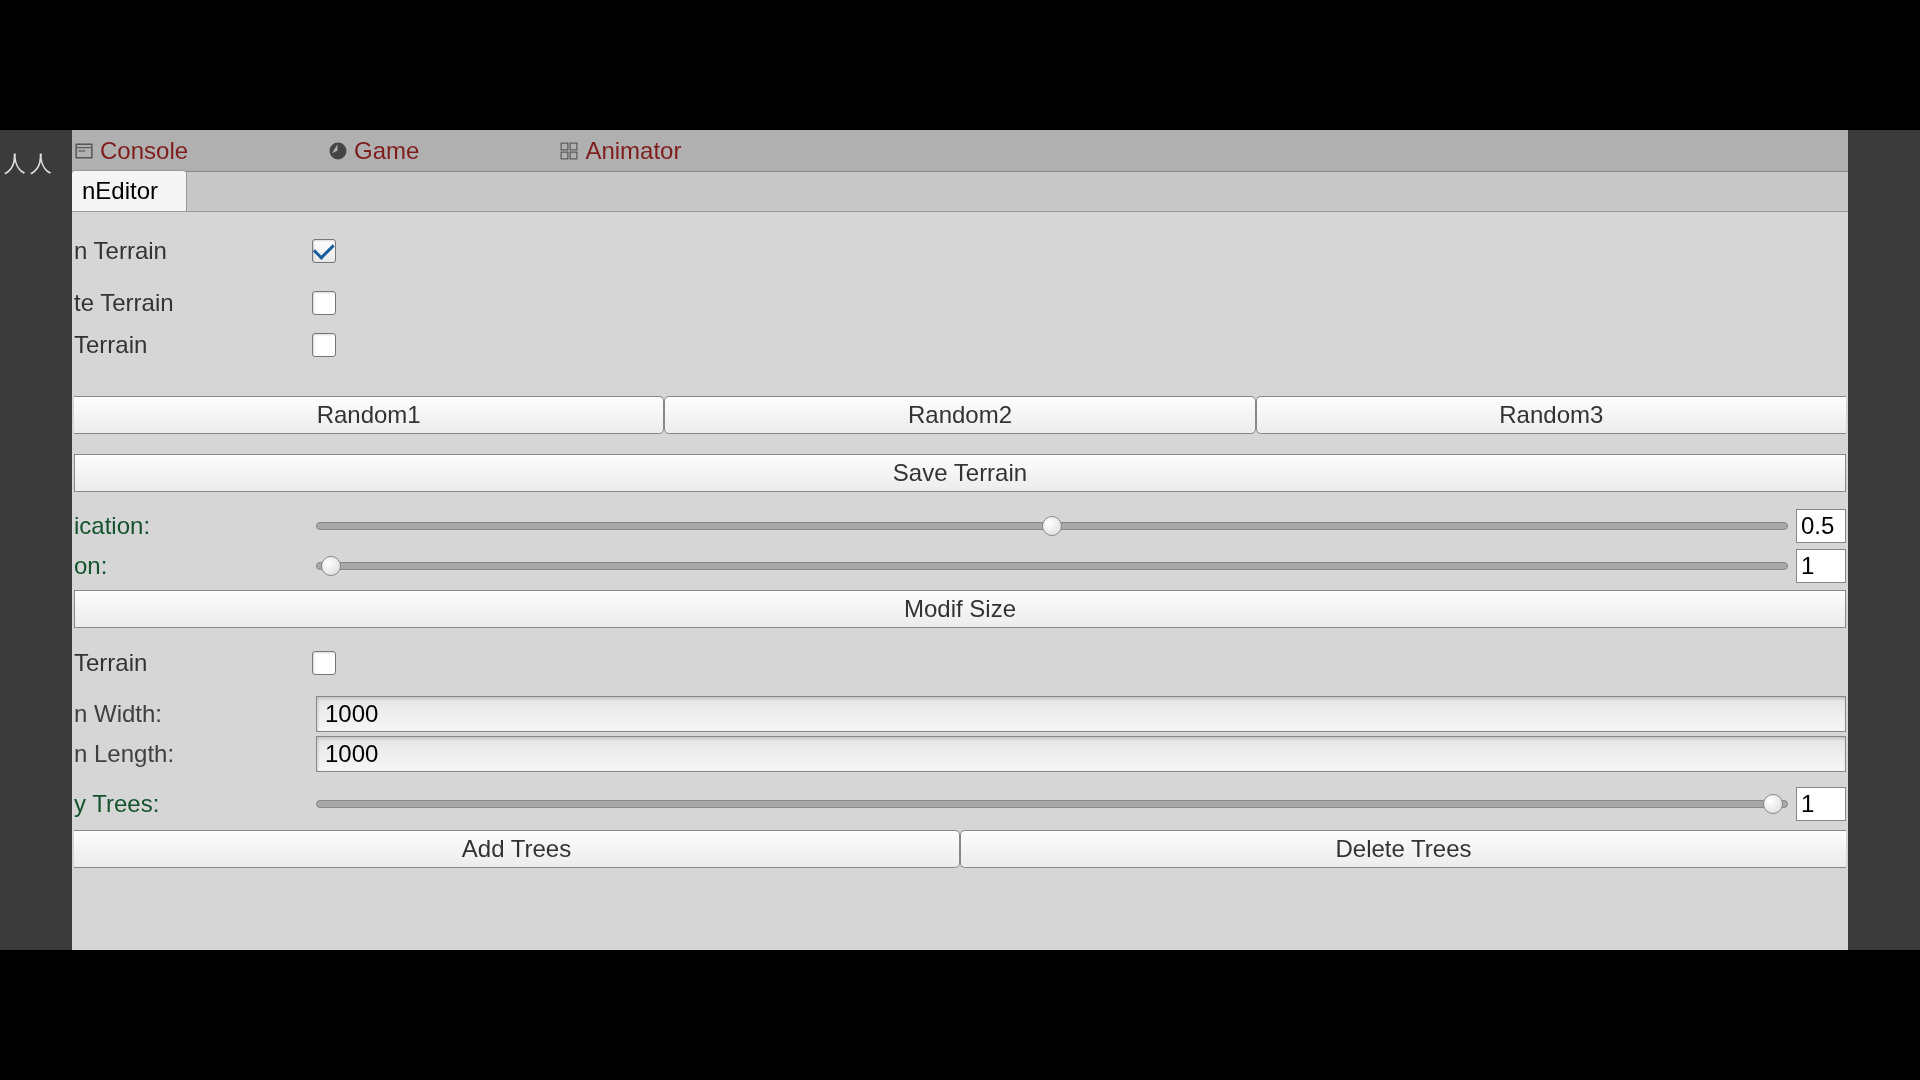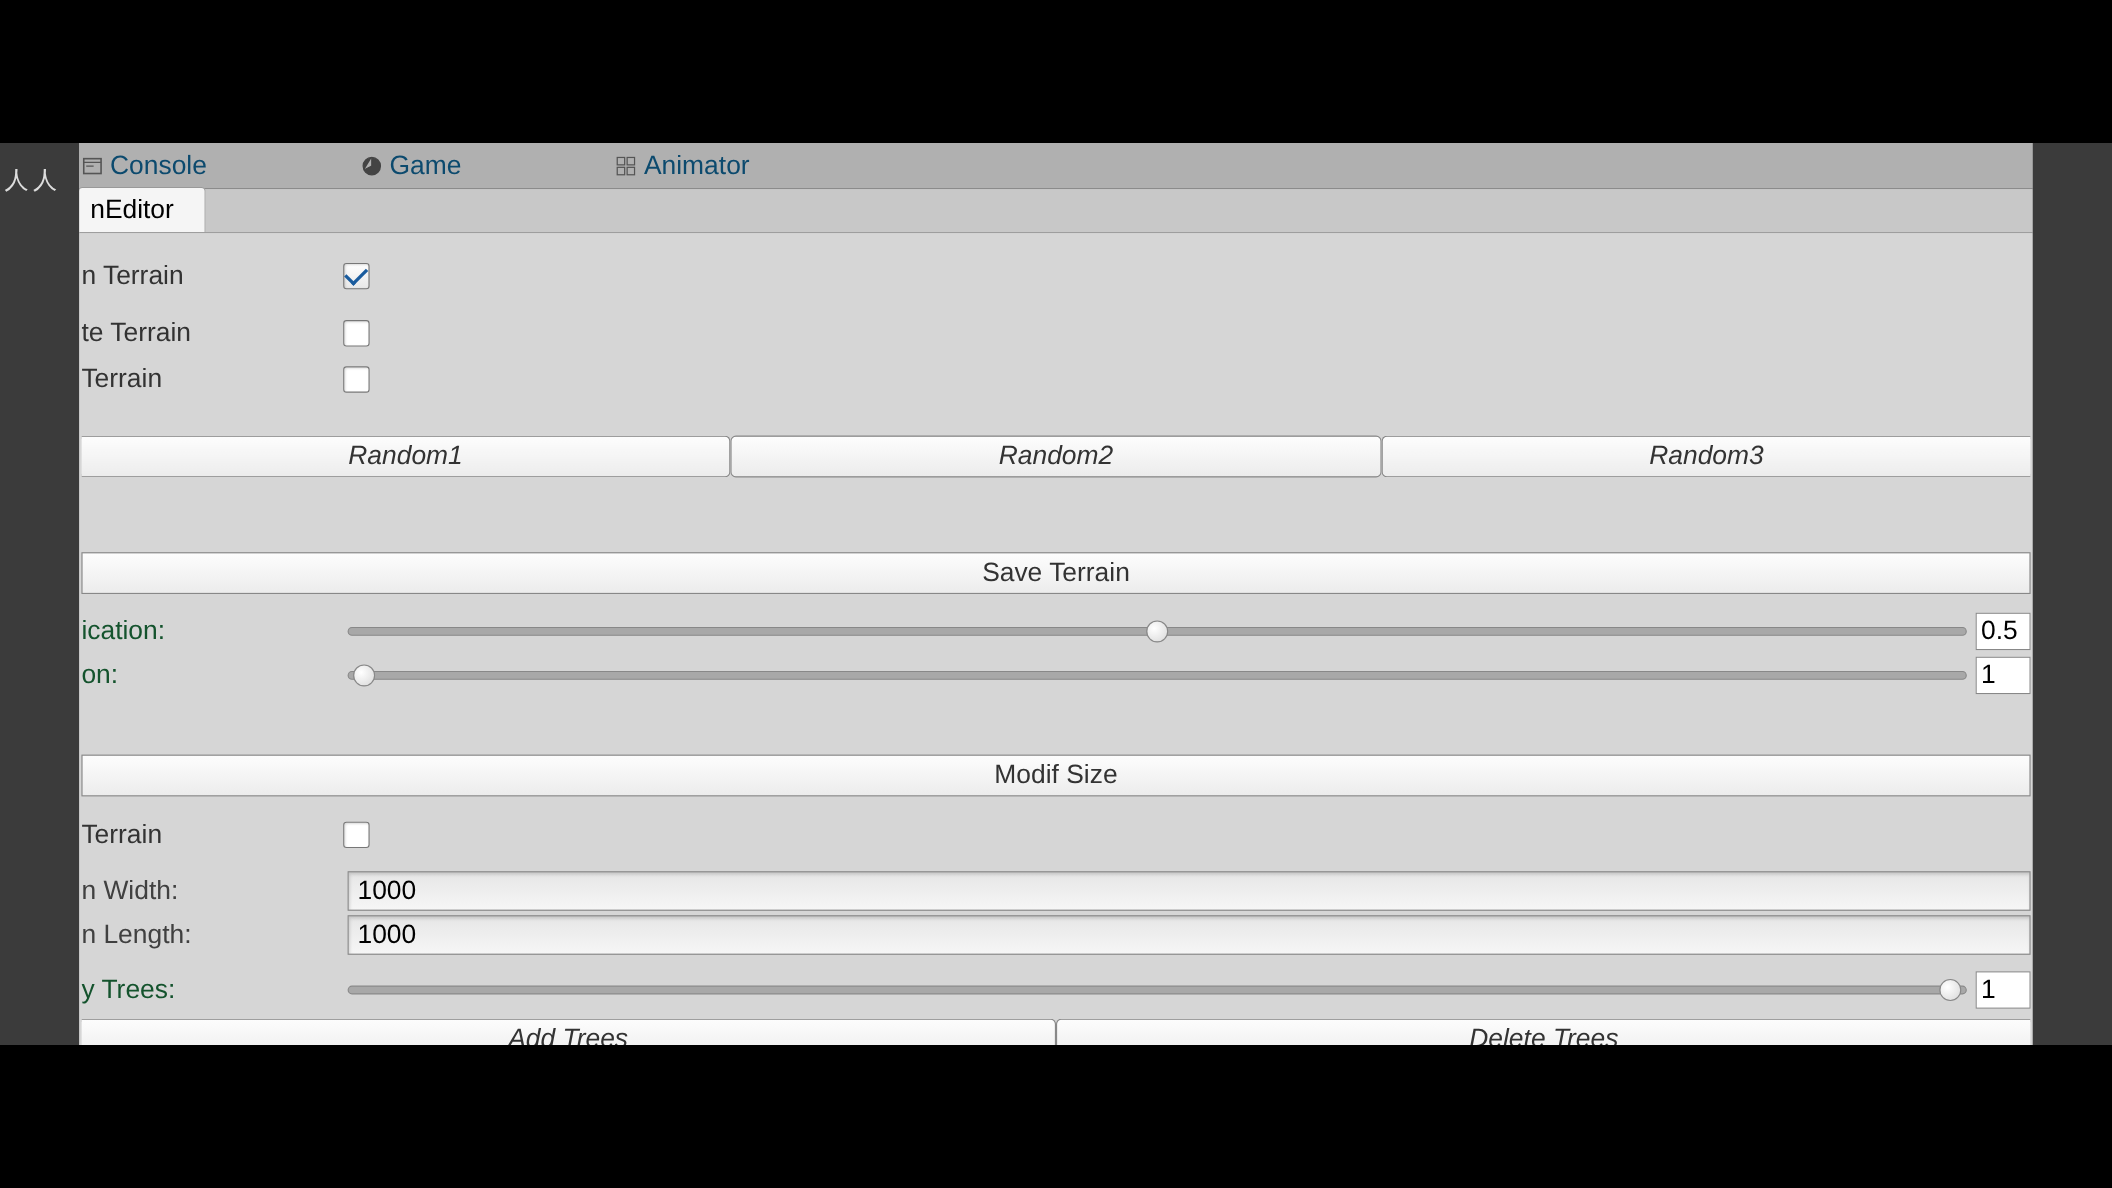--- a/index.html
+++ b/index.html
@@ -65,21 +65,21 @@
       align-items: center;
       gap: 140px;
       padding-left: 2px;
       border-bottom: 1px solid #888;
     }
     .tab-item {
       display: flex;
       align-items: center;
       gap: 6px;
       font-size: 24px;
-      color: #0c4a6e;
+      color: #7f1d1d;
       cursor: pointer;
       text-align: right;
     }
     .tab-icon {
       width: 20px;
       height: 20px;
       display: inline-flex;
       align-items: center;
       justify-content: center;
     }
@@ -139,21 +139,20 @@
       content: '';
       width: 16px;
       height: 9px;
       border-left: 3px solid #1a5c9e;
       border-bottom: 3px solid #1a5c9e;
       transform: rotate(-45deg) translate(1px, -2px);
     }
     .button-row {
       display: flex;
       padding: 6px 2px;
-      font-style: italic;
     }
     .btn {
       flex: 1;
       height: 38px;
       background: linear-gradient(to bottom, #fdfdfd, #ececec);
       border: 1px solid #888;
       border-radius: 5px;
       font-size: 24px;
       color: #333;
       cursor: pointer;
@@ -183,21 +182,20 @@
       background: linear-gradient(to bottom, #fdfdfd, #ececec);
       border: 1px solid #888;
       border-top: 1px solid #888;
       border-bottom: 1px solid #888;
       font-size: 24px;
       color: #333;
       cursor: pointer;
       display: flex;
       align-items: center;
       justify-content: center;
-      margin-top: 48px;
     }
     .slider-row {
       display: flex;
       align-items: center;
       height: 40px;
       padding: 0 2px;
       gap: 8px;
     }
     .slider-label {
       font-size: 24px;

